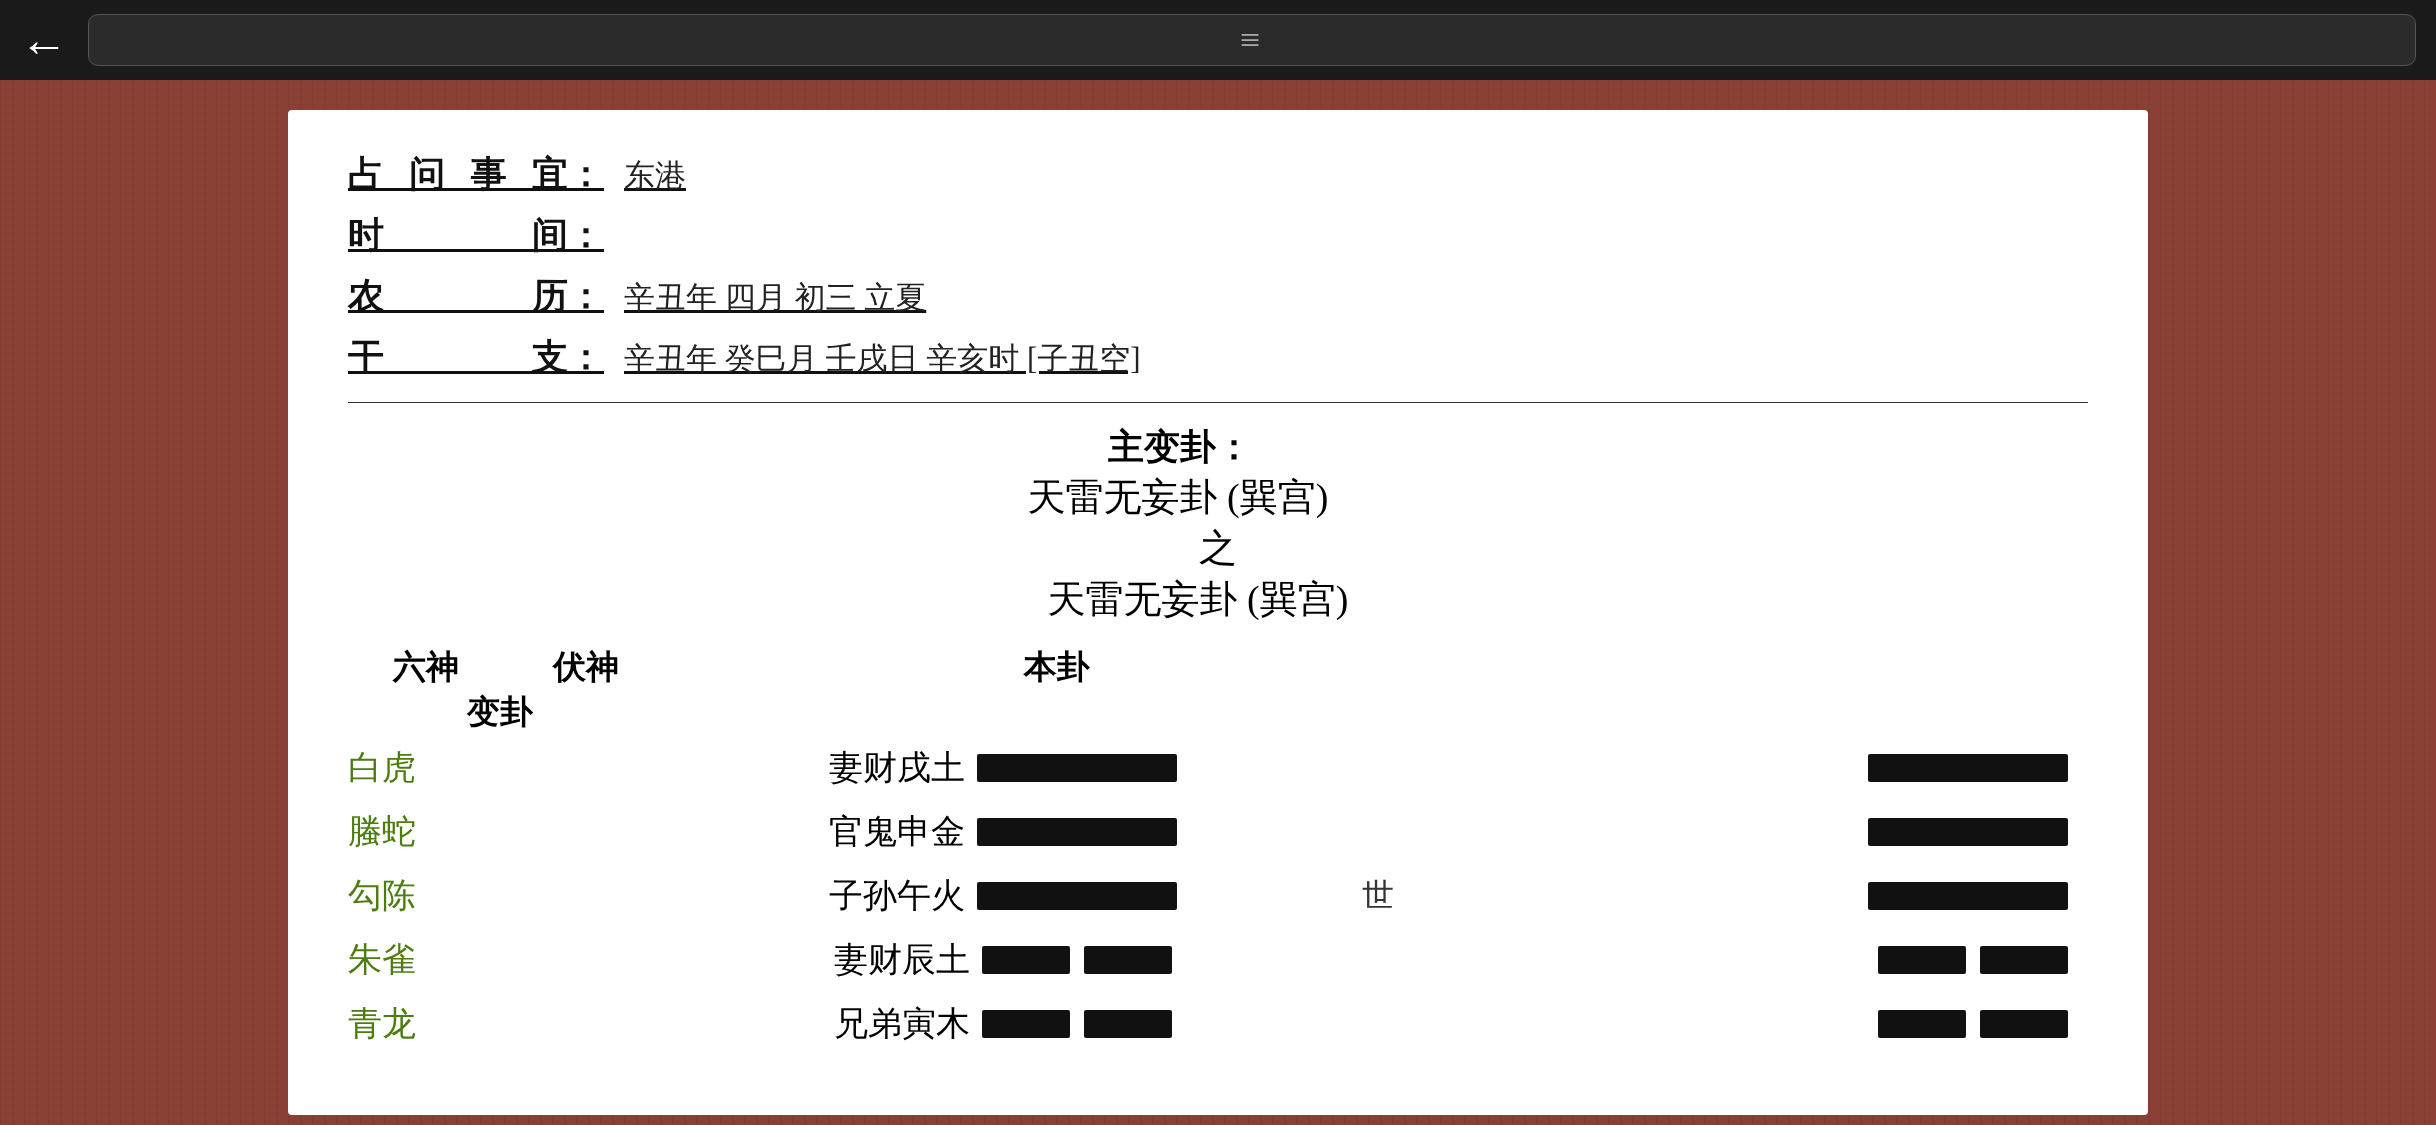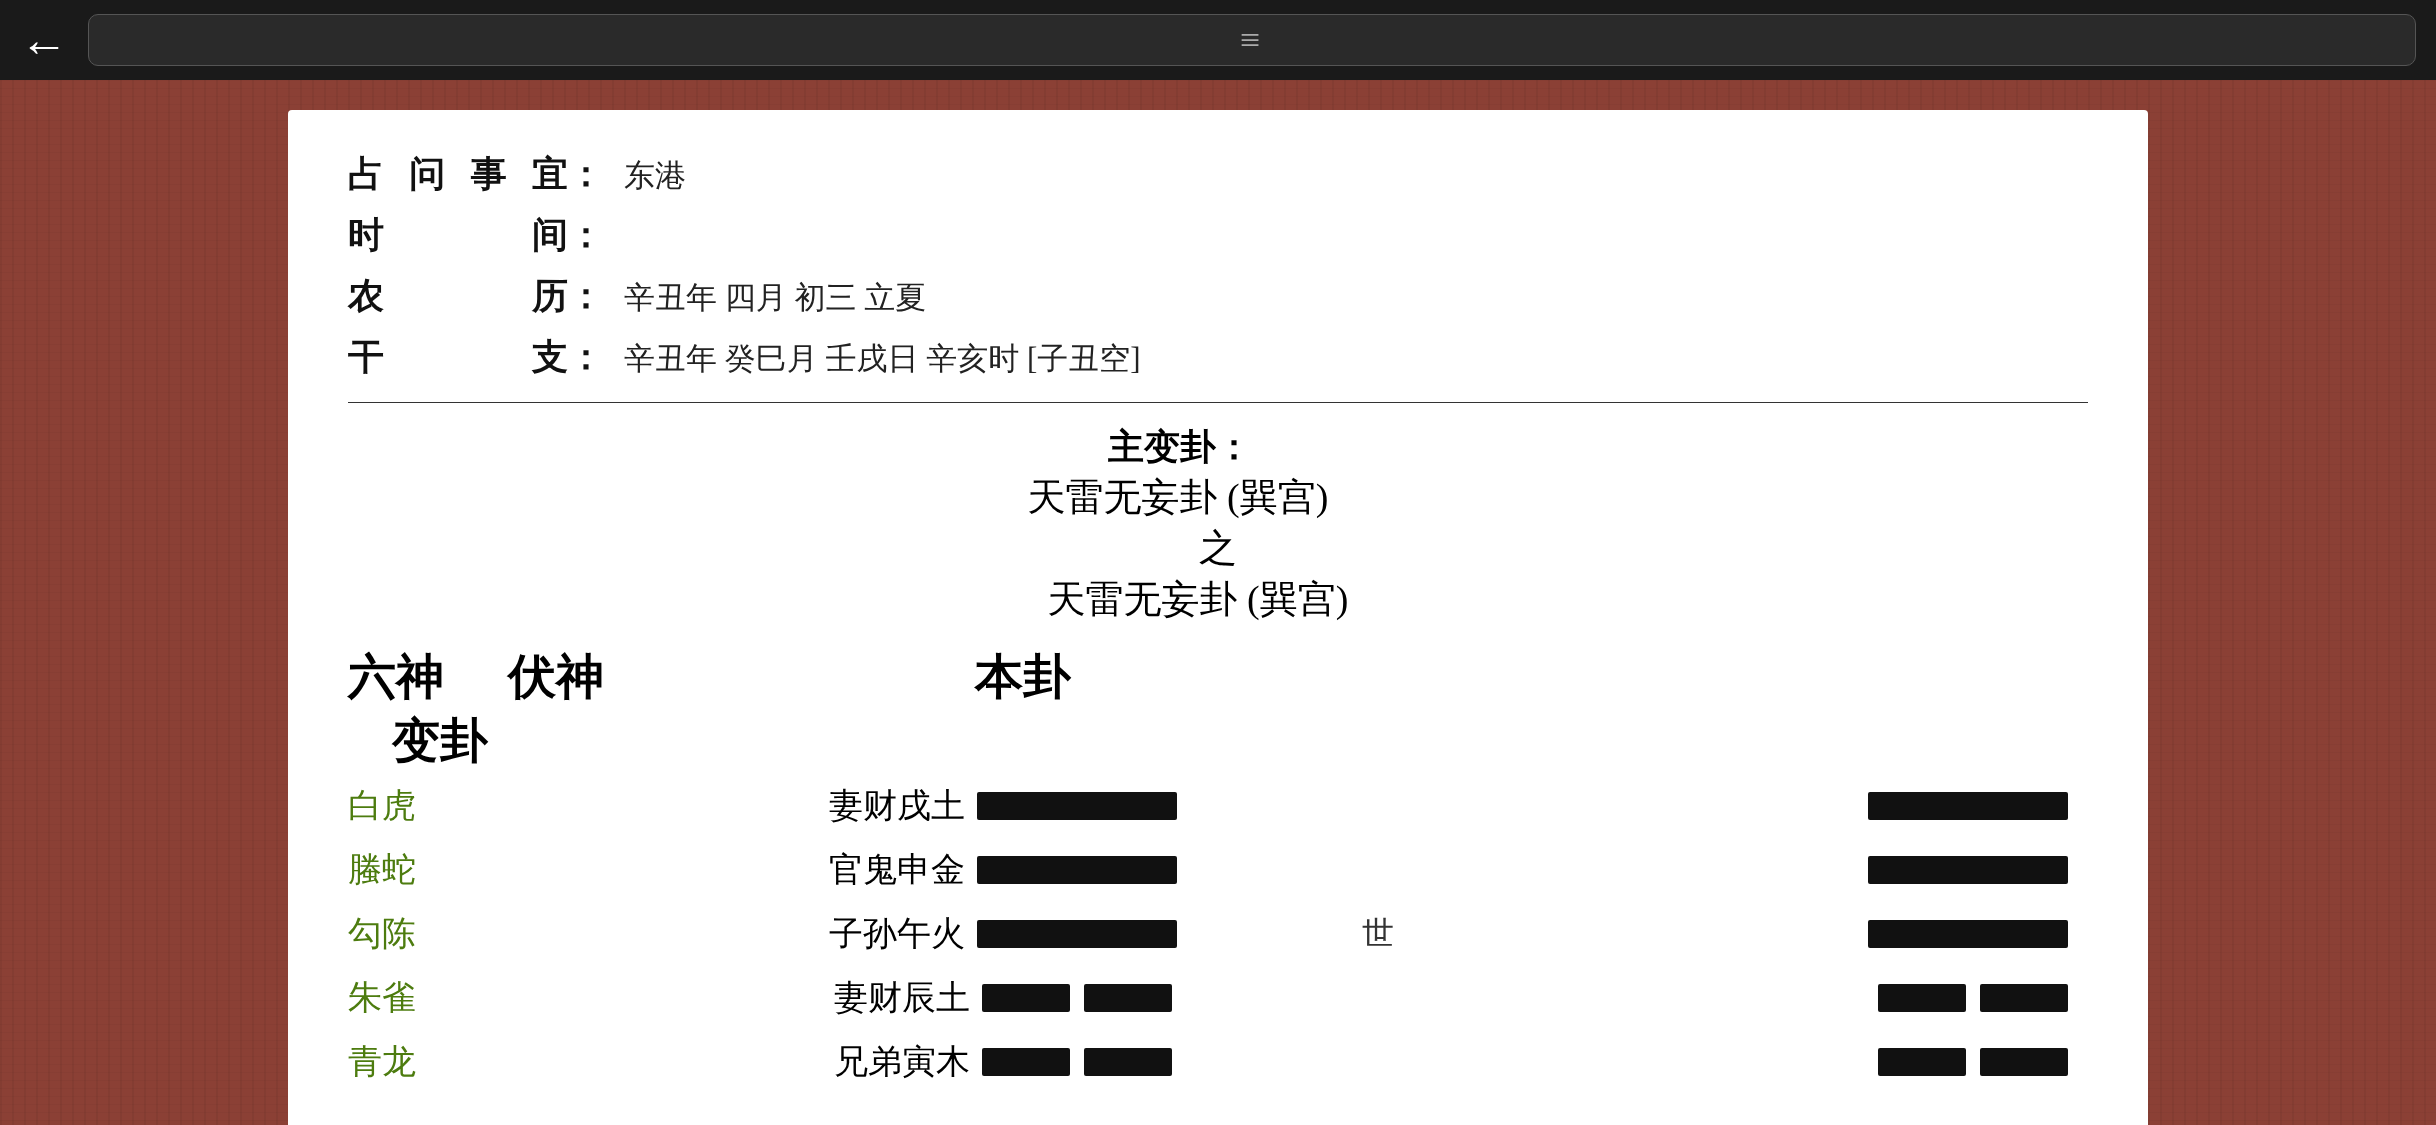--- a/index.html
+++ b/index.html
@@ -77,20 +77,21 @@
     
     .info-section {
       margin-bottom: 20px;
     }
     .info-row {
       display: flex;
       align-items: baseline;
       margin-bottom: 12px;
       font-size: 36px;
       color: #111;
+      text-decoration: underline;
     }
     .info-label {
       font-weight: bold;
       width: 220px;
       text-align: justify;
       text-align-last: justify;
       flex-shrink: 0;
     }
     .info-colon {
       margin-right: 20px;
@@ -137,22 +138,23 @@
       flex: 1;
       text-align: center;
       padding-right: 40px;
     }
 
     
     .hex-columns {
       display: grid;
       grid-template-columns: 160px 160px 1fr 1fr;
       margin-bottom: 10px;
-      font-size: 48px;
+      font-size: 33px;
       font-weight: bold;
+      margin-left: 45px;
     }
     .col-liushen { }
     .col-fushen { }
     .col-bengua { text-align: center; }
     .col-biangua { text-align: right; padding-right: 20px; }
 
     
     .hex-row {
       display: grid;
       grid-template-columns: 160px 160px 1fr 80px 1fr;

